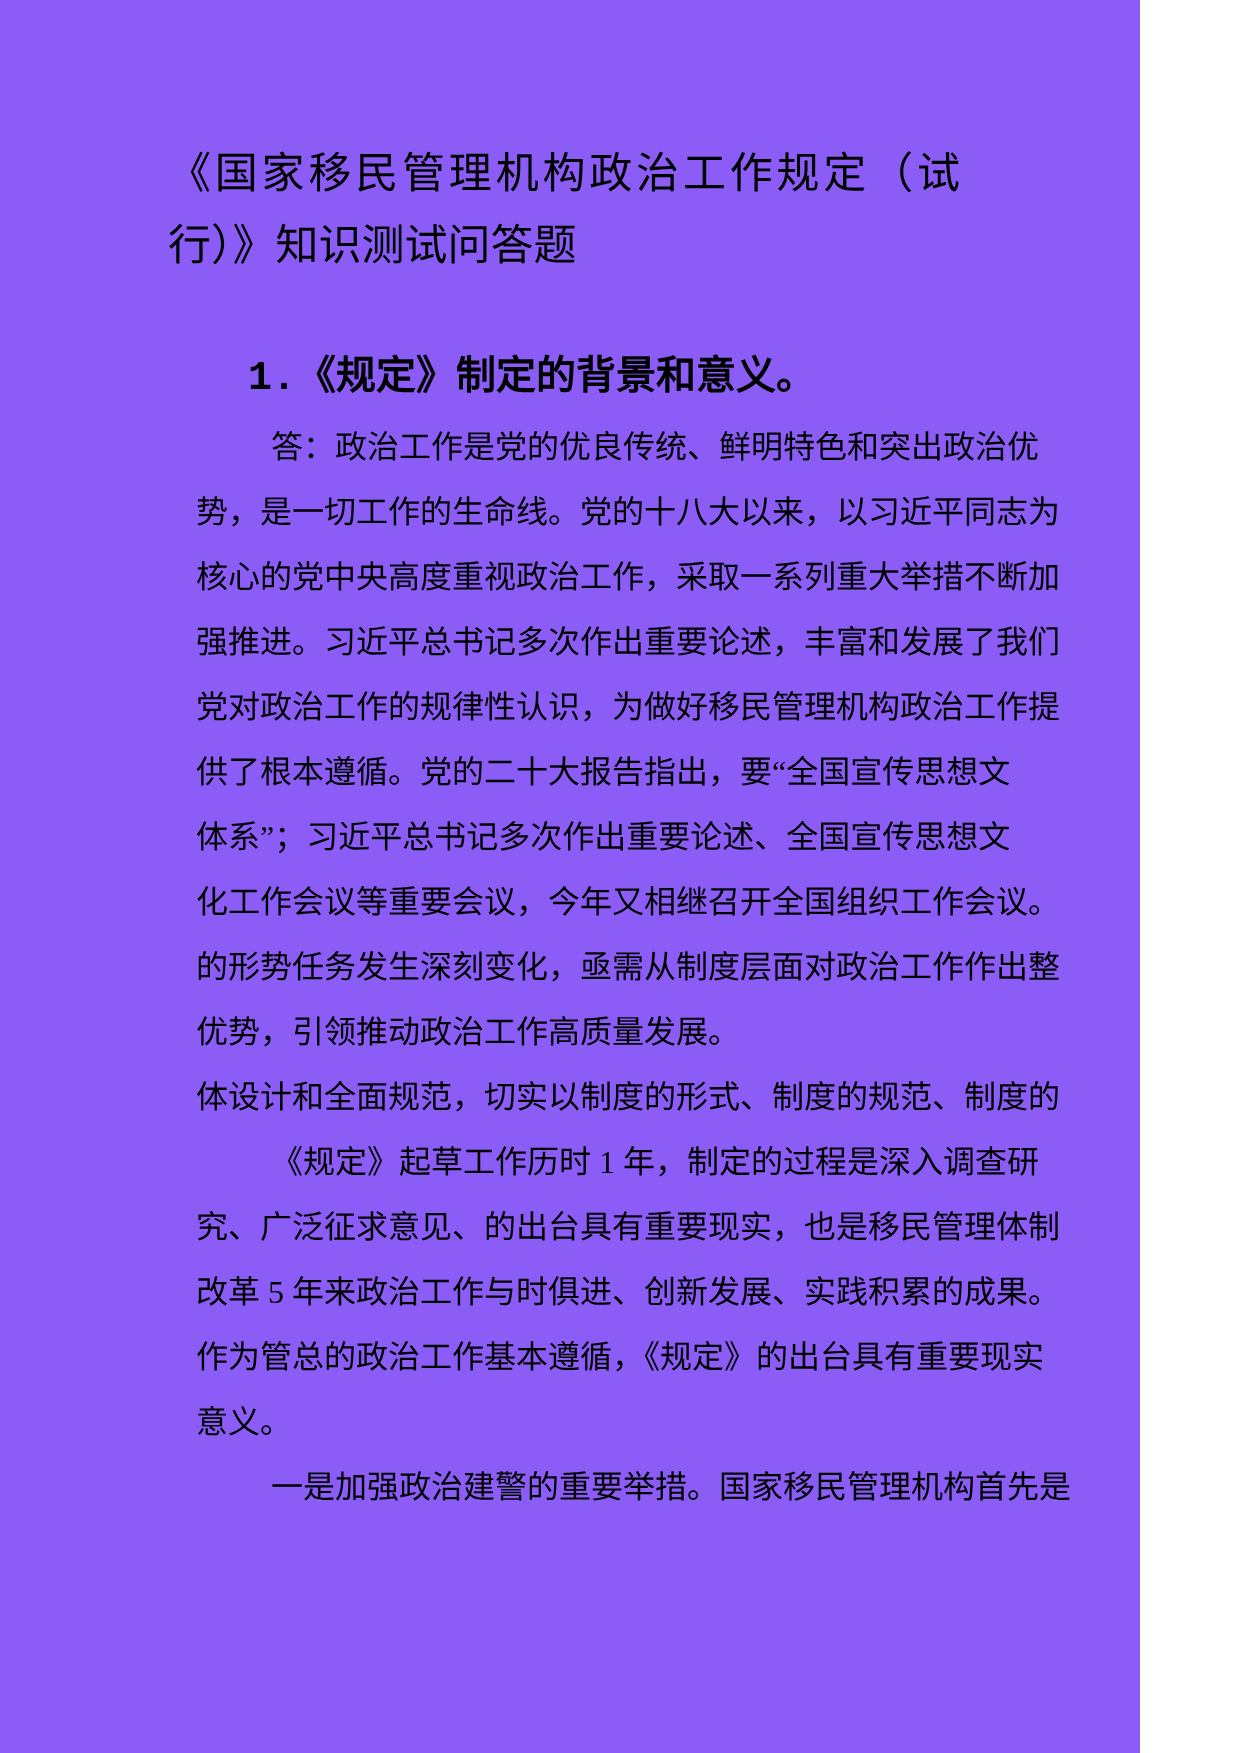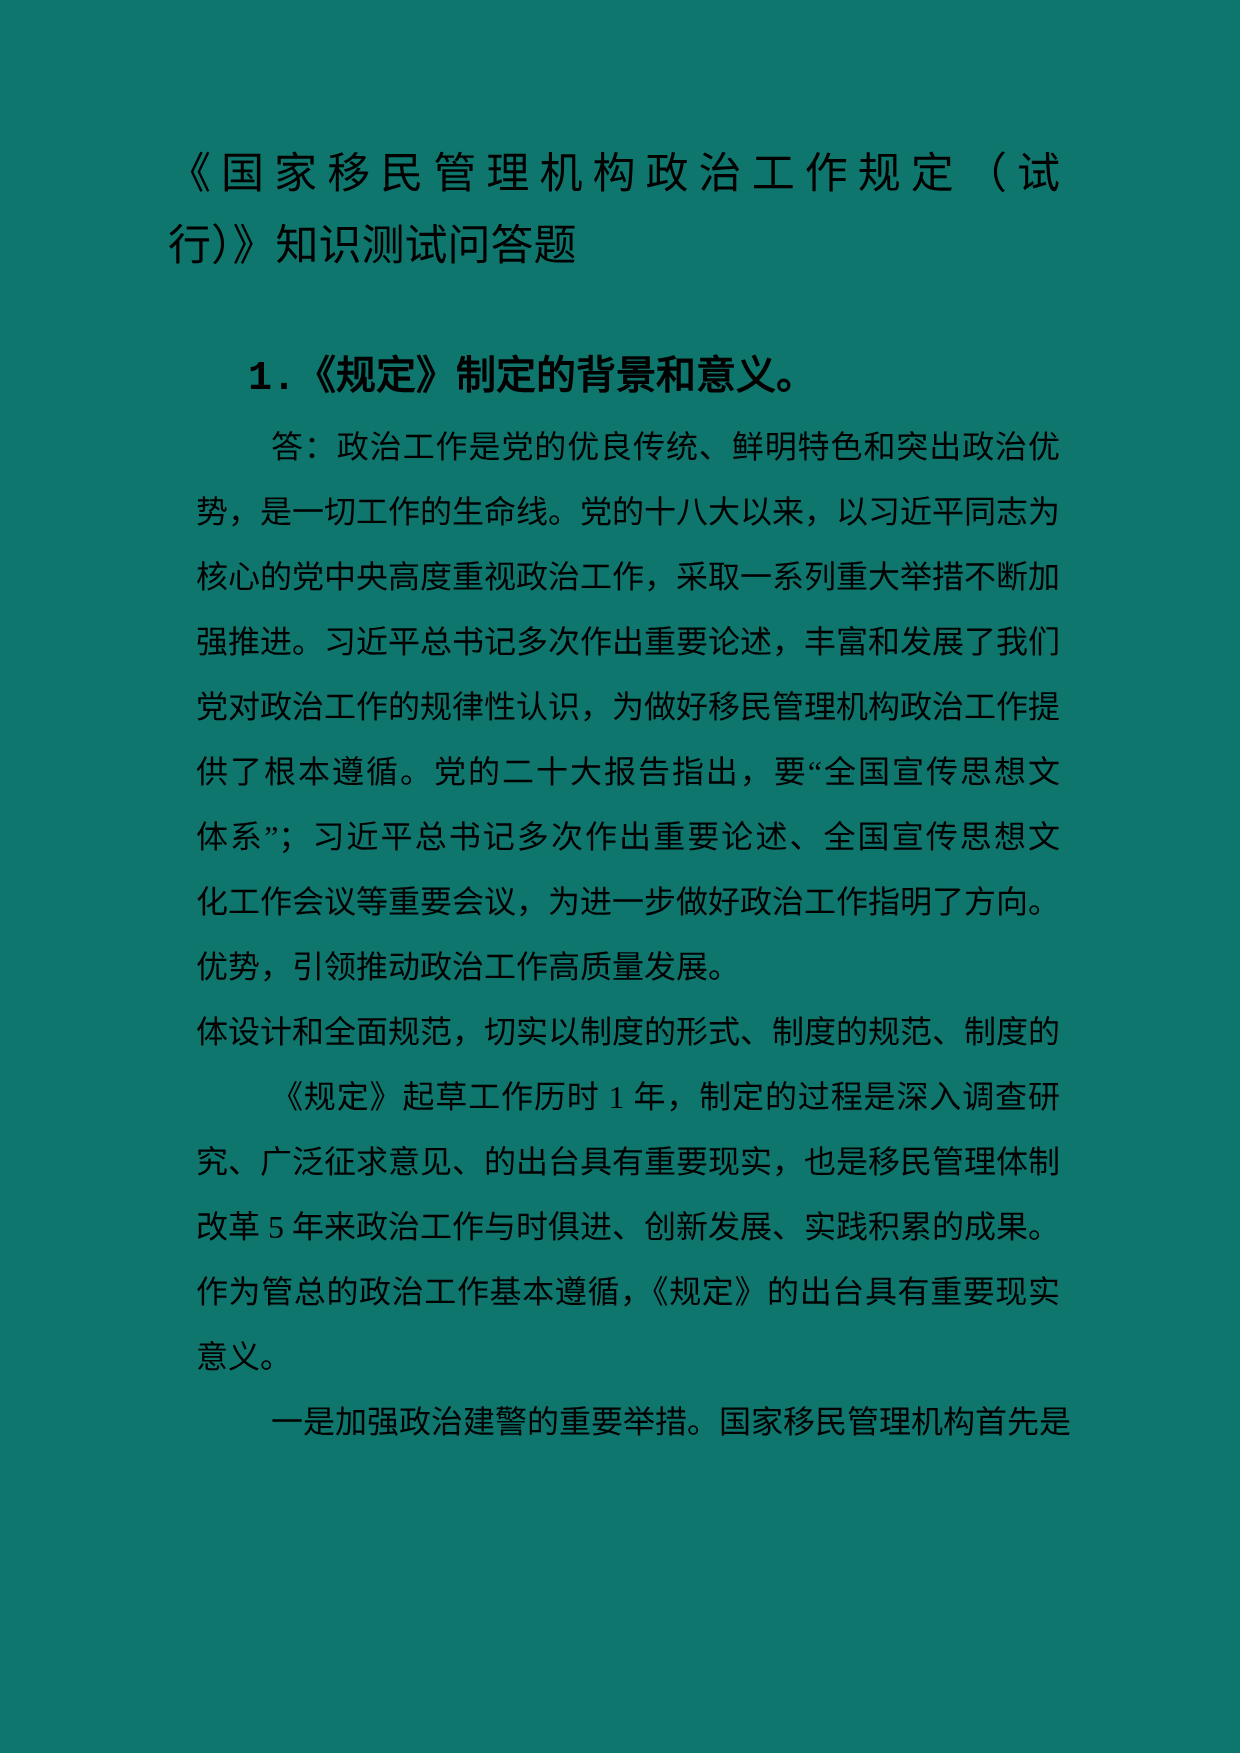--- a/index.html
+++ b/index.html
@@ -2,23 +2,23 @@
 <html lang="zh-CN"><head>
 <meta charset="utf-8">
 <style>
   html, body {
     margin: 0;
     padding: 0;
     background: #ffffff;
   }
   .page {
     position: relative;
-    width: 1240px;
+    width: 1140px;
     height: 1753px;
-    background: #0f766e;
+    background: #8b5cf6;
     color: #000000;
     overflow: hidden;
     font-family: "Liberation Serif", "DejaVu Serif", serif;
   }
   .doc {
     padding: 0 180px 0 168px;
   }
   
   .title {
     margin: 138px 0 0 0;
@@ -69,21 +69,22 @@
     <h2 class="q-heading">1.《规定》制定的背景和意义。</h2>
 
     <div class="para para-first">
       <div class="ln first">答：政治工作是党的优良传统、鲜明特色和突出政治优</div>
       <div class="ln">势，是一切工作的生命线。党的十八大以来，以习近平同志为</div>
       <div class="ln">核心的党中央高度重视政治工作，采取一系列重大举措不断加</div>
       <div class="ln">强推进。习近平总书记多次作出重要论述，丰富和发展了我们</div>
       <div class="ln">党对政治工作的规律性认识，为做好移民管理机构政治工作提</div>
       <div class="ln">供了根本遵循。党的二十大报告指出，要“全国宣传思想文</div>
       <div class="ln">体系”；习近平总书记多次作出重要论述、全国宣传思想文</div>
-      <div class="ln">化工作会议等重要会议，为进一步做好政治工作指明了方向。</div>
+      <div class="ln">化工作会议等重要会议，今年又相继召开全国组织工作会议。</div>
+      <div class="ln">的形势任务发生深刻变化，亟需从制度层面对政治工作作出整</div>
       <div class="ln end">优势，引领推动政治工作高质量发展。</div>
       <div class="ln">体设计和全面规范，切实以制度的形式、制度的规范、制度的</div>
     </div>
 
     <div class="para">
       <div class="ln first">《规定》起草工作历时 1 年，制定的过程是深入调查研</div>
       <div class="ln">究、广泛征求意见、的出台具有重要现实，也是移民管理体制</div>
       <div class="ln">改革 5 年来政治工作与时俱进、创新发展、实践积累的成果。</div>
       <div class="ln">作为管总的政治工作基本遵循，《规定》的出台具有重要现实</div>
       <div class="ln end">意义。</div>

